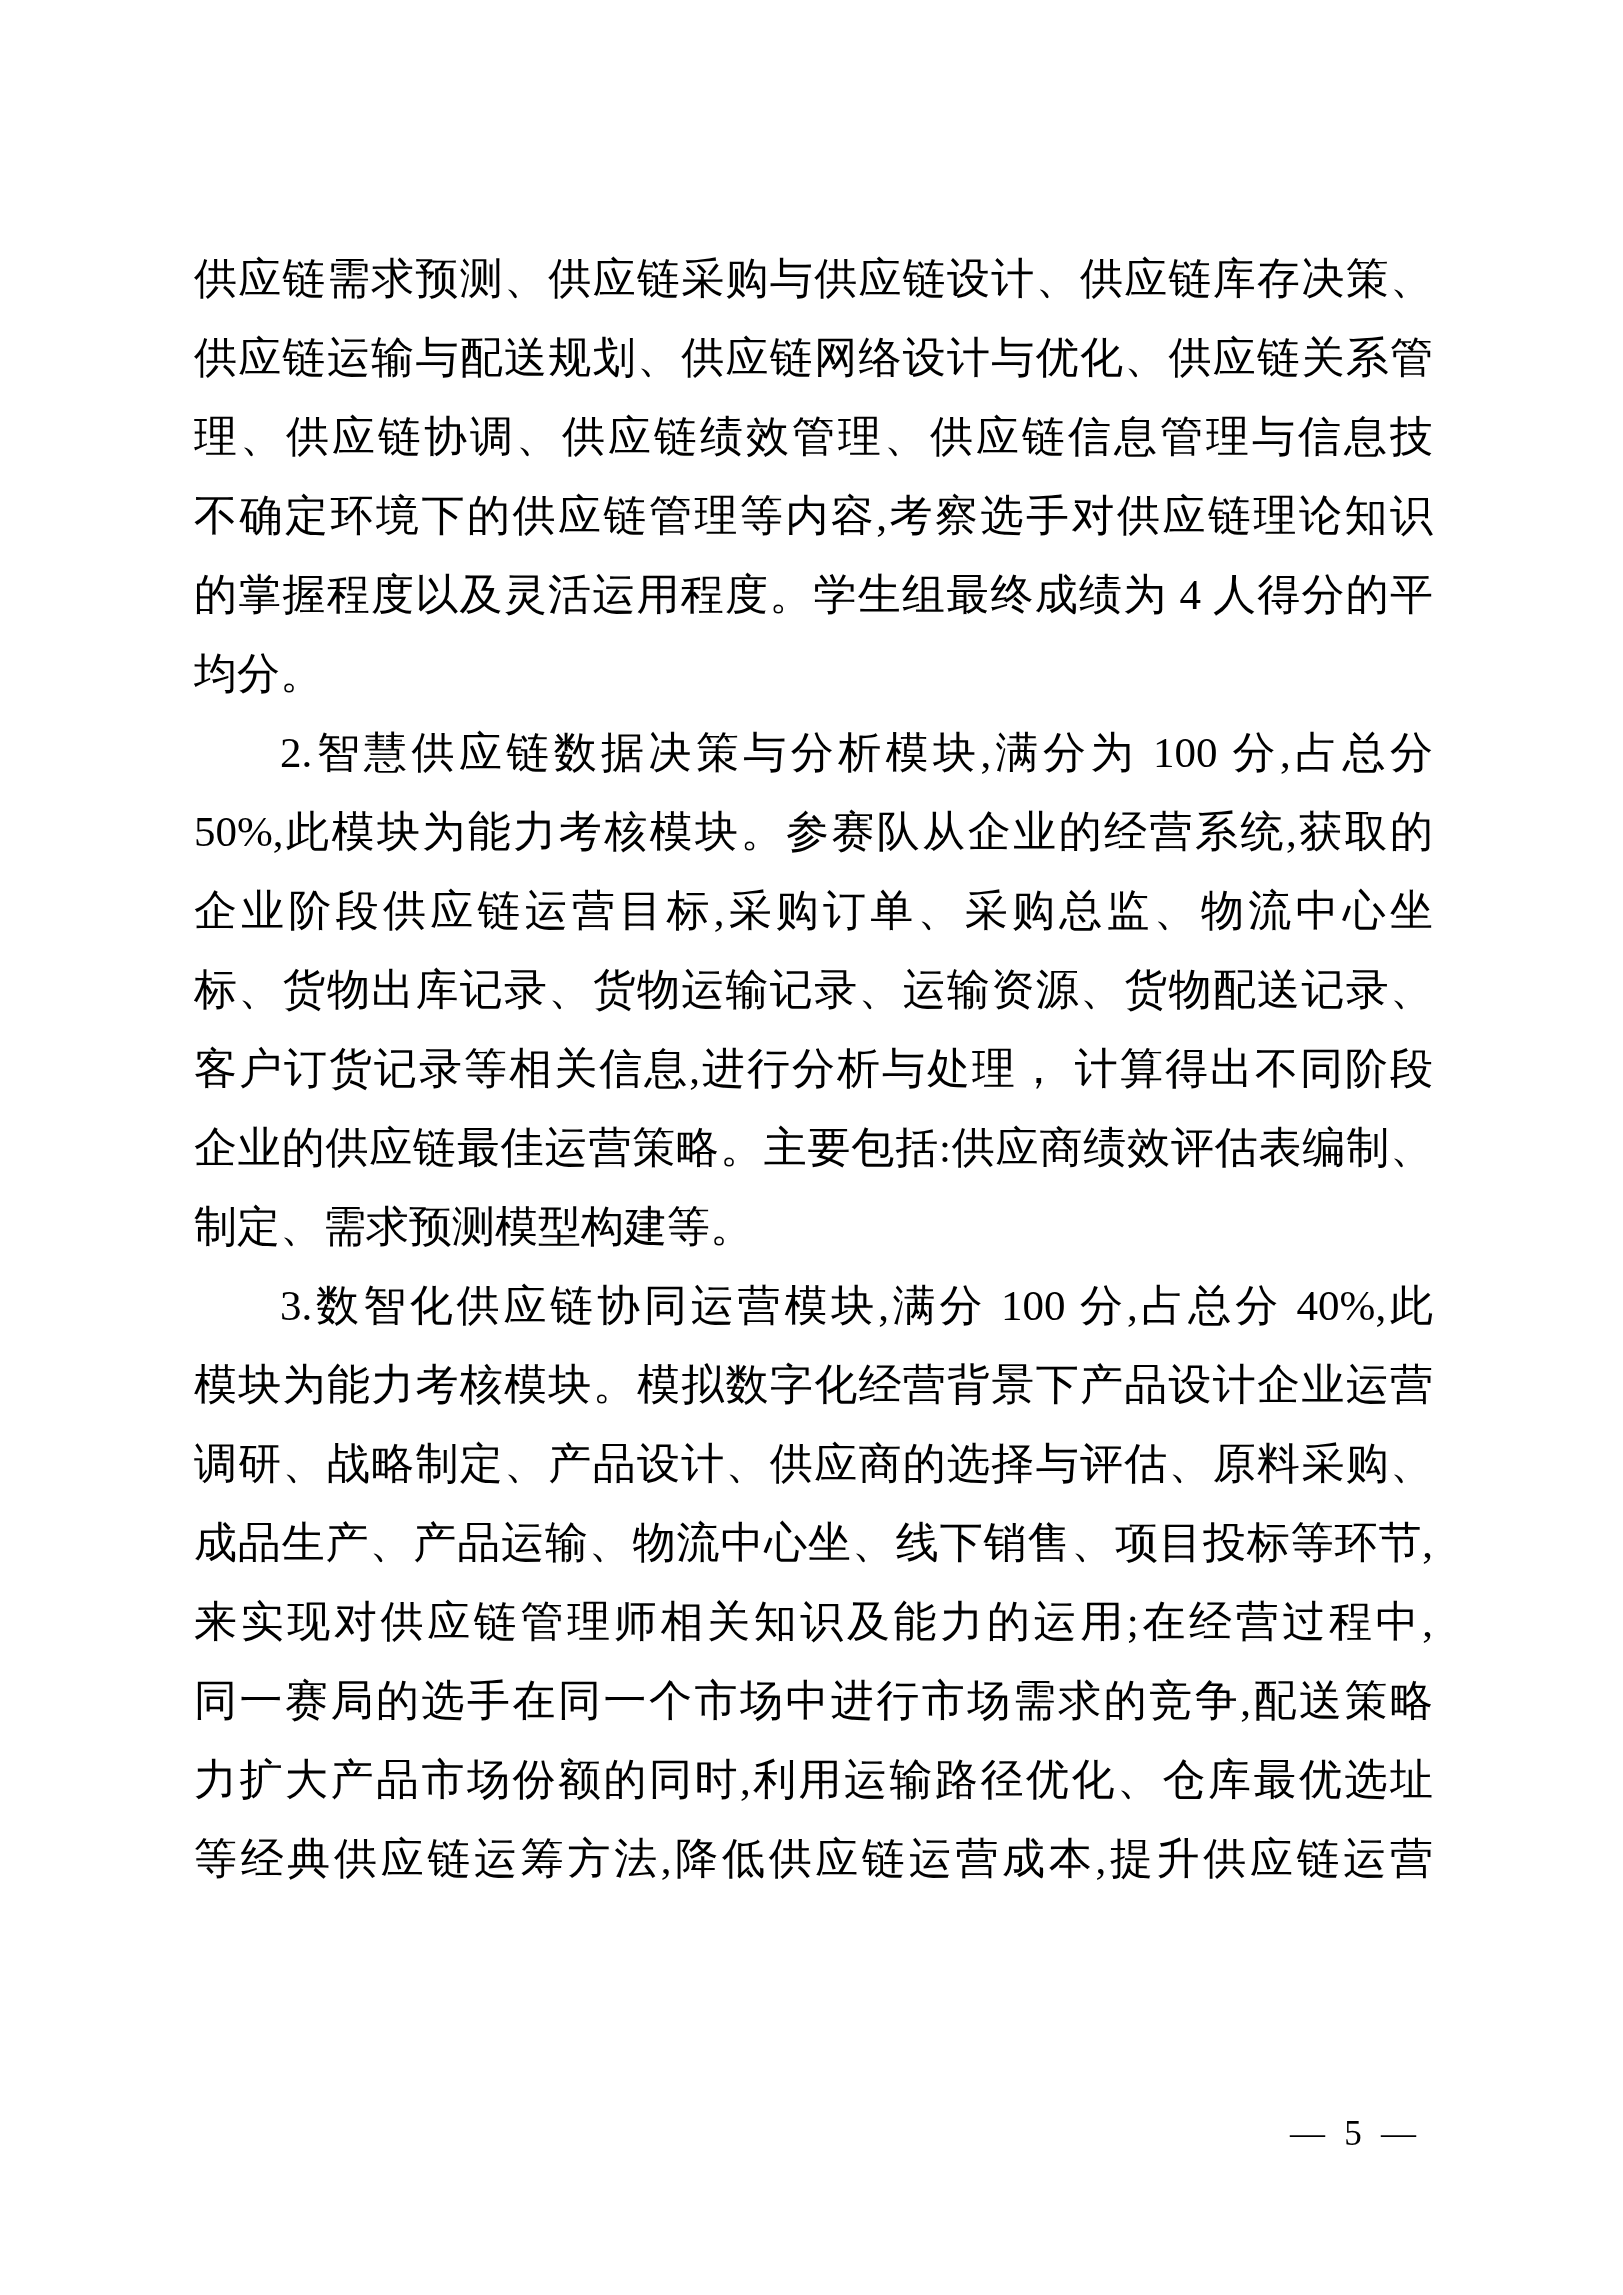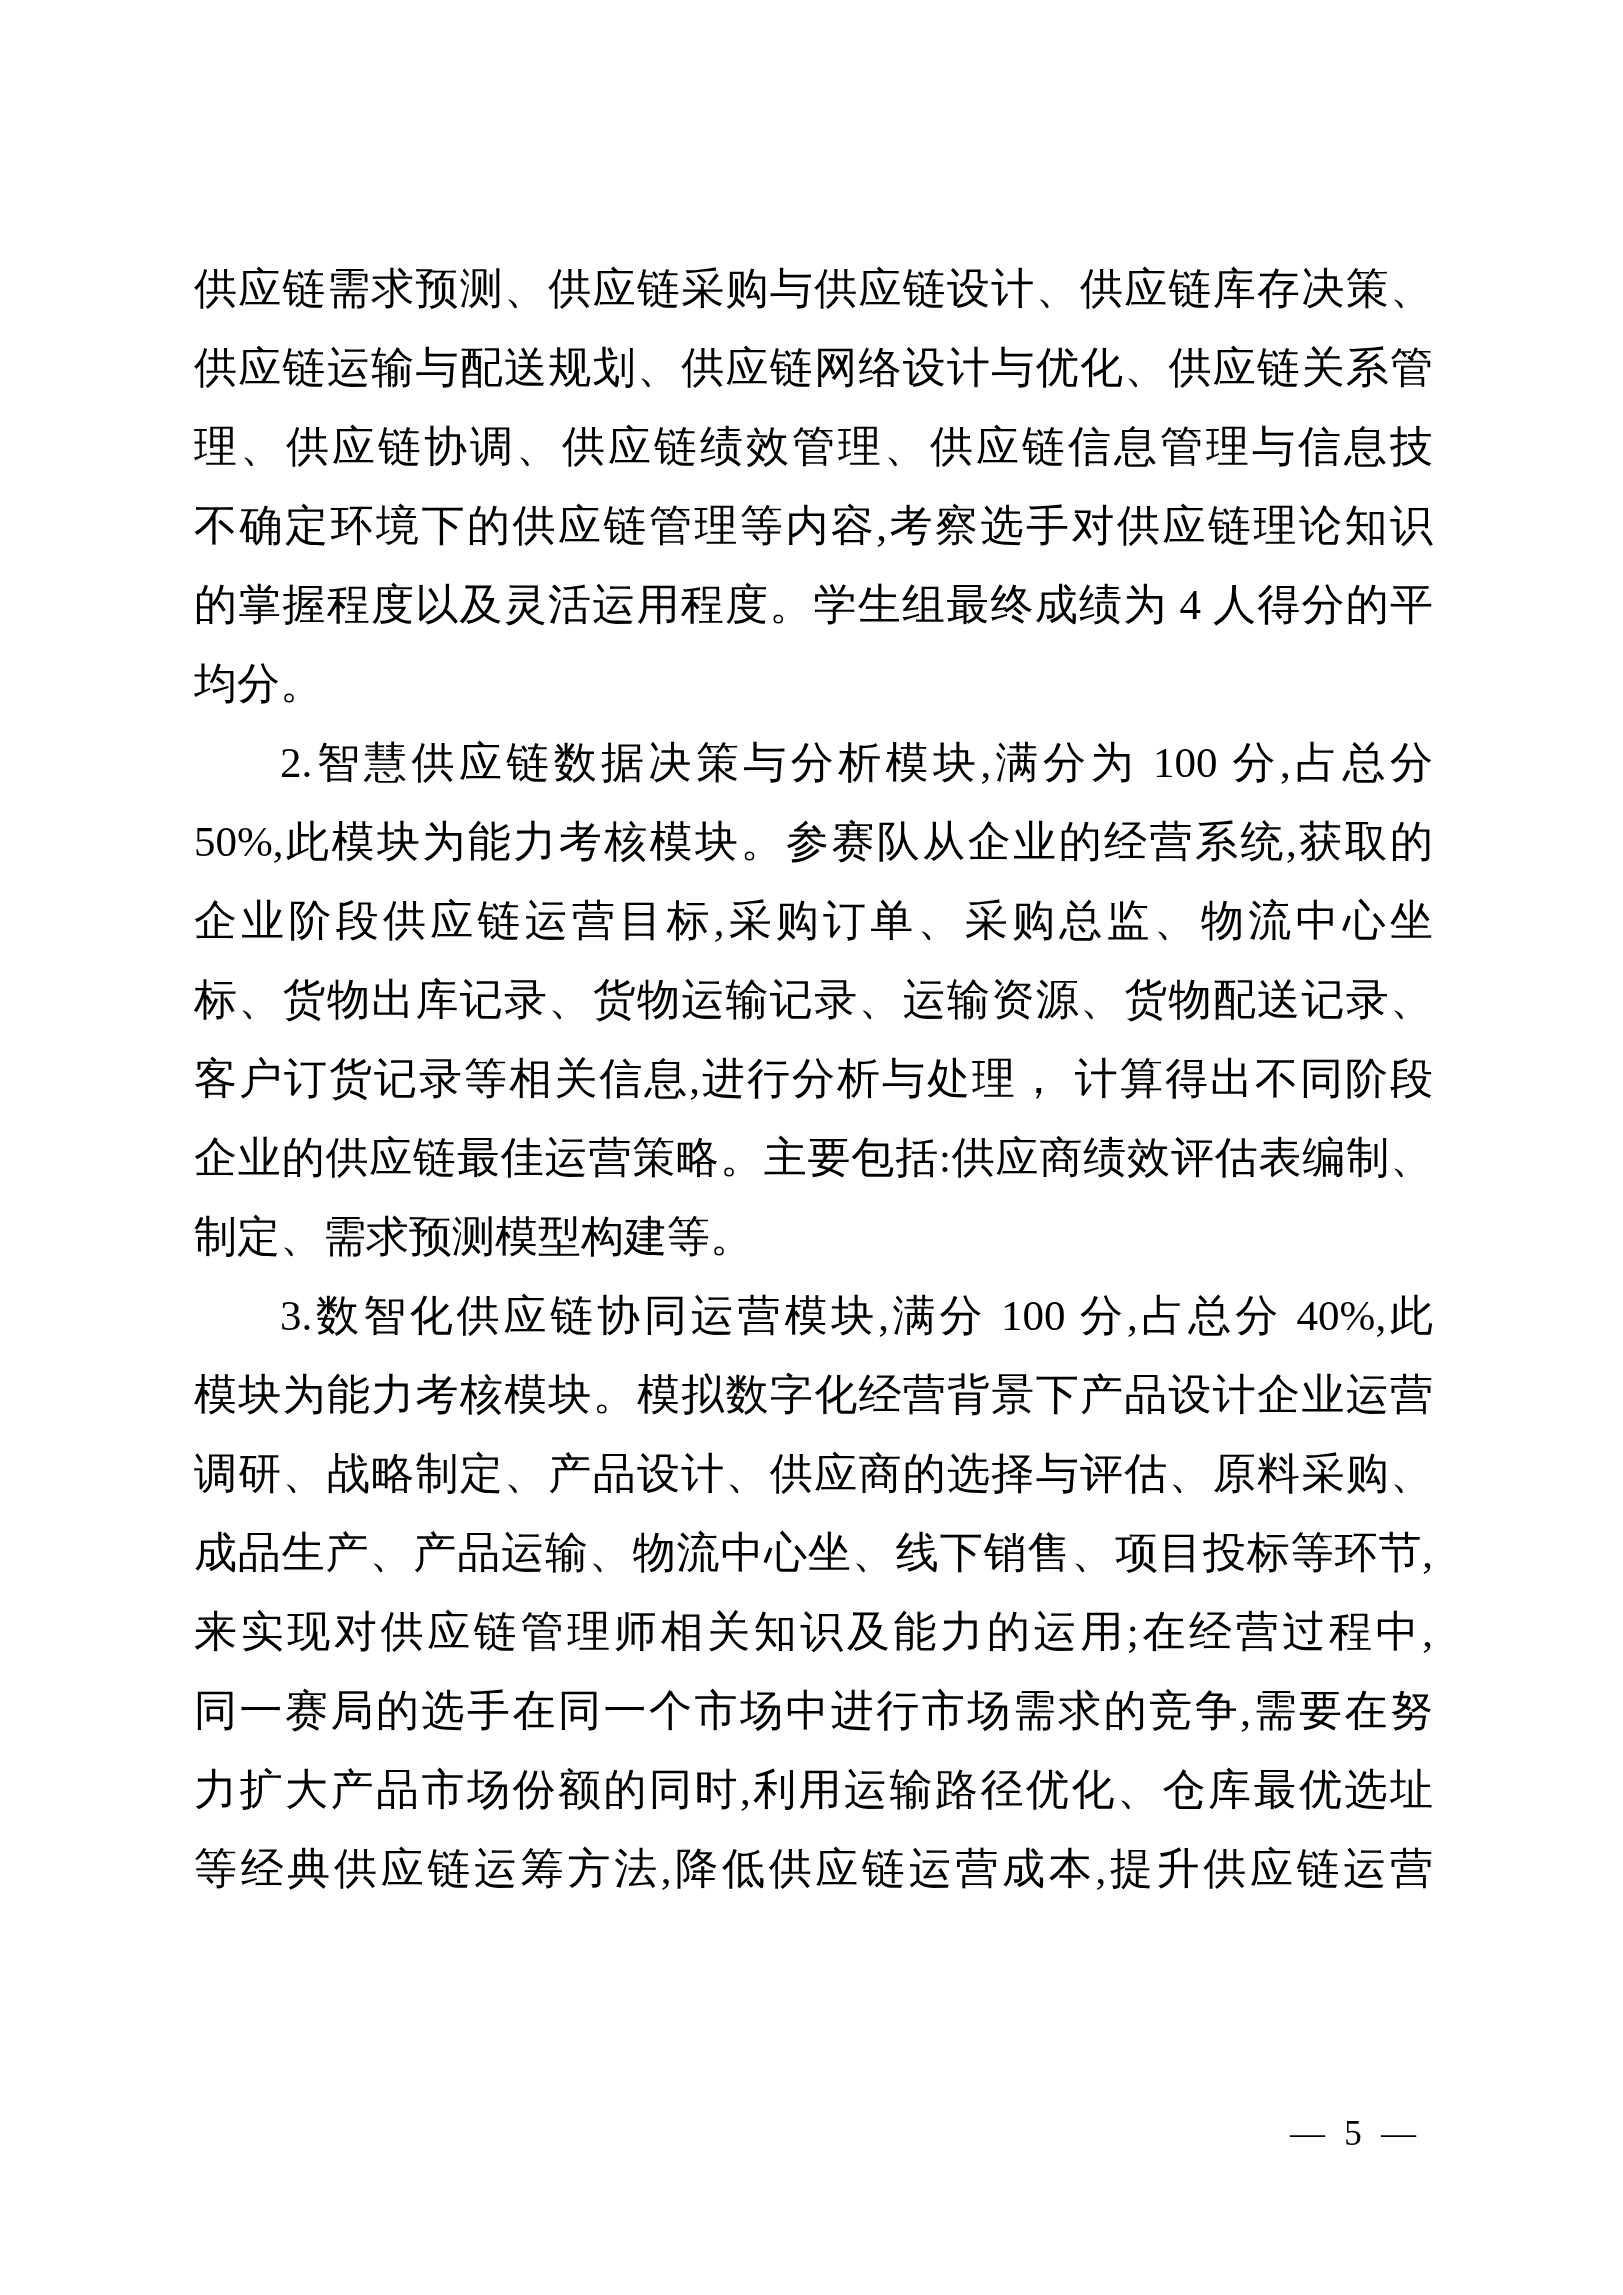--- a/index.html
+++ b/index.html
@@ -12,21 +12,21 @@
     width: 1623px;
     height: 2295px;
     background: #ffffff;
     color: #000000;
     font-family: "Liberation Serif", "DejaVu Serif", serif;
     overflow: hidden;
   }
   .textblock {
     position: absolute;
     left: 194px;
-    top: 249px;
+    top: 239px;
     width: 1239px;
   }
   .line {
     font-size: 43px;
     line-height: 79px;
     height: 79px;
     overflow: hidden;
     text-justify: inter-character;
   }
   .line.j {
@@ -64,19 +64,19 @@
       <div class="line j">企业阶段供应链运营目标,采购订单、采购总监、物流中心坐</div>
       <div class="line j">标、货物出库记录、货物运输记录、运输资源、货物配送记录、</div>
       <div class="line j">客户订货记录等相关信息,进行分析与处理， 计算得出不同阶段</div>
       <div class="line j">企业的供应链最佳运营策略。主要包括:供应商绩效评估表编制、</div>
       <div class="line l">制定、需求预测模型构建等。</div>
       <div class="line j" style="padding-left: 86px;">3.数智化供应链协同运营模块,满分 100 分,占总分 40%,此</div>
       <div class="line j">模块为能力考核模块。模拟数字化经营背景下产品设计企业运营</div>
       <div class="line j">调研、战略制定、产品设计、供应商的选择与评估、原料采购、</div>
       <div class="line j">成品生产、产品运输、物流中心坐、线下销售、项目投标等环节,</div>
       <div class="line j">来实现对供应链管理师相关知识及能力的运用;在经营过程中,</div>
-      <div class="line j">同一赛局的选手在同一个市场中进行市场需求的竞争,需要在努</div>
+      <div class="line j">同一赛局的选手在同一个市场中进行市场需求的竞争,配送策略</div>
       <div class="line j">力扩大产品市场份额的同时,利用运输路径优化、仓库最优选址</div>
       <div class="line j">等经典供应链运筹方法,降低供应链运营成本,提升供应链运营</div>
     </div>
   <div class="page-number">— 5 —</div>
 </div>
 
 
 </body></html>

